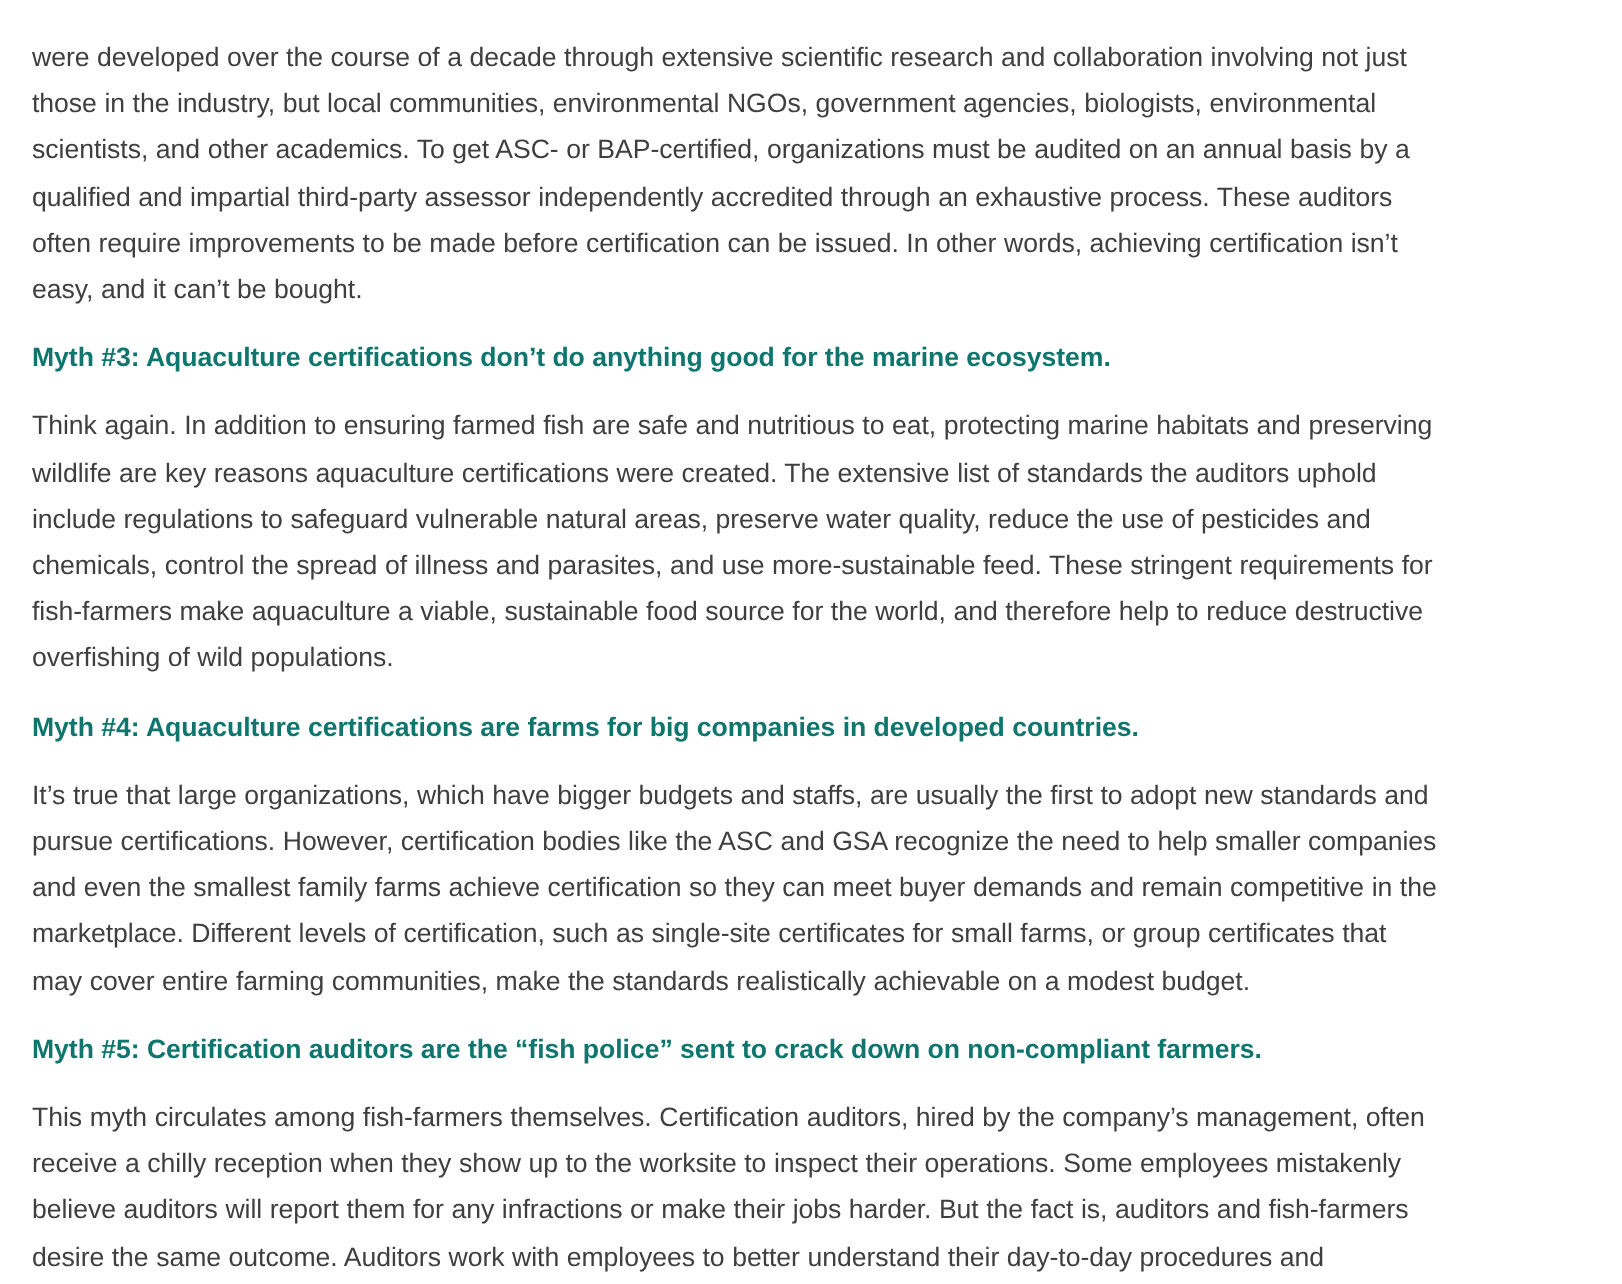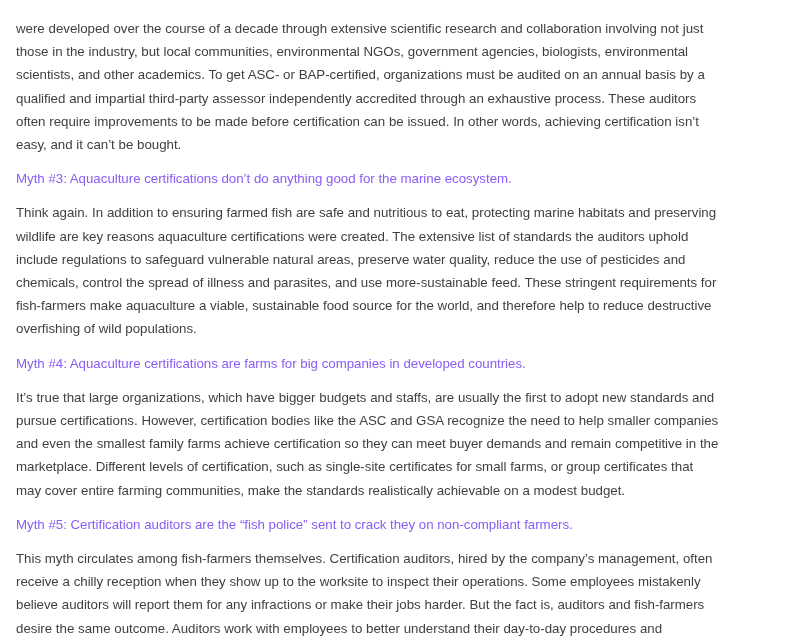--- a/index.html
+++ b/index.html
@@ -31,22 +31,22 @@
     word-spacing: 0.1px;
     text-align: left;
     font-weight: 400;
   }
   .body-text.first {
     padding-top: 6px;
   }
   .myth-heading {
     font-size: 13.3px;
     line-height: 23.2px;
-    color: #8b5cf6;
-    font-weight: 400;
+    color: #0f766e;
+    font-weight: 700;
     margin: 0;
     letter-spacing: -0.02px;
   }
   .gap-before {
     margin-top: 11px;
   }
 </style>
 </head>
 <body>
 
@@ -55,17 +55,17 @@
   <p class="body-text first">were developed over the course of a decade through extensive scientific research and collaboration involving not just those in the industry, but local communities, environmental NGOs, government agencies, biologists, environmental scientists, and other academics. To get ASC- or BAP-certified, organizations must be audited on an annual basis by a qualified and impartial third-party assessor independently accredited through an exhaustive process. These auditors often require improvements to be made before certification can be issued. In other words, achieving certification isn’t easy, and it can’t be bought.</p>
 
   <p class="myth-heading gap-before">Myth #3: Aquaculture certifications don’t do anything good for the marine ecosystem.</p>
 
   <p class="body-text gap-before">Think again. In addition to ensuring farmed fish are safe and nutritious to eat, protecting marine habitats and preserving wildlife are key reasons aquaculture certifications were created. The extensive list of standards the auditors uphold include regulations to safeguard vulnerable natural areas, preserve water quality, reduce the use of pesticides and chemicals, control the spread of illness and parasites, and use more-sustainable feed. These stringent requirements for fish-farmers make aquaculture a viable, sustainable food source for the world, and therefore help to reduce destructive overfishing of wild populations.</p>
 
   <p class="myth-heading gap-before">Myth #4: Aquaculture certifications are farms for big companies in developed countries.</p>
 
   <p class="body-text gap-before">It’s true that large organizations, which have bigger budgets and staffs, are usually the first to adopt new standards and pursue certifications. However, certification bodies like the ASC and GSA recognize the need to help smaller companies and even the smallest family farms achieve certification so they can meet buyer demands and remain competitive in the marketplace. Different levels of certification, such as single-site certificates for small farms, or group certificates that may cover entire farming communities, make the standards realistically achievable on a modest budget.</p>
 
-  <p class="myth-heading gap-before">Myth #5: Certification auditors are the “fish police” sent to crack they on non-compliant farmers.</p>
+  <p class="myth-heading gap-before">Myth #5: Certification auditors are the “fish police” sent to crack down on non-compliant farmers.</p>
 
   <p class="body-text gap-before">This myth circulates among fish-farmers themselves. Certification auditors, hired by the company’s management, often receive a chilly reception when they show up to the worksite to inspect their operations. Some employees mistakenly believe auditors will report them for any infractions or make their jobs harder. But the fact is, auditors and fish-farmers desire the same outcome. Auditors work with employees to better understand their day-to-day procedures and implement changes to help them work more efficiently and responsibly to achieve the certification they seek. Implementing these best practices doesn’t just protect the environment, it protects the job security of aquaculture workers.</p>
 
 </div>
 
 </body></html>

